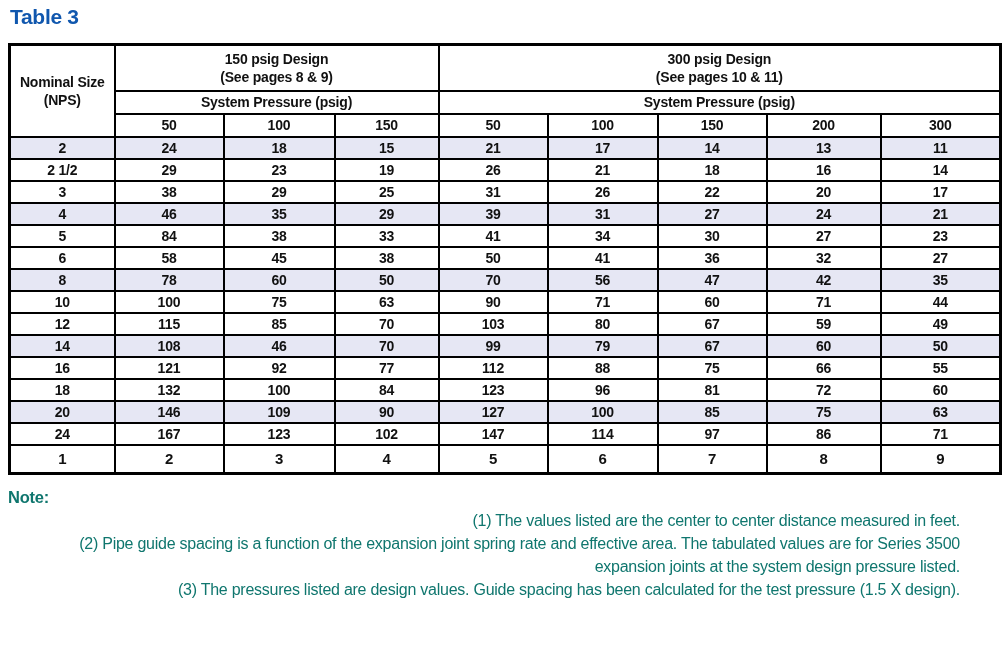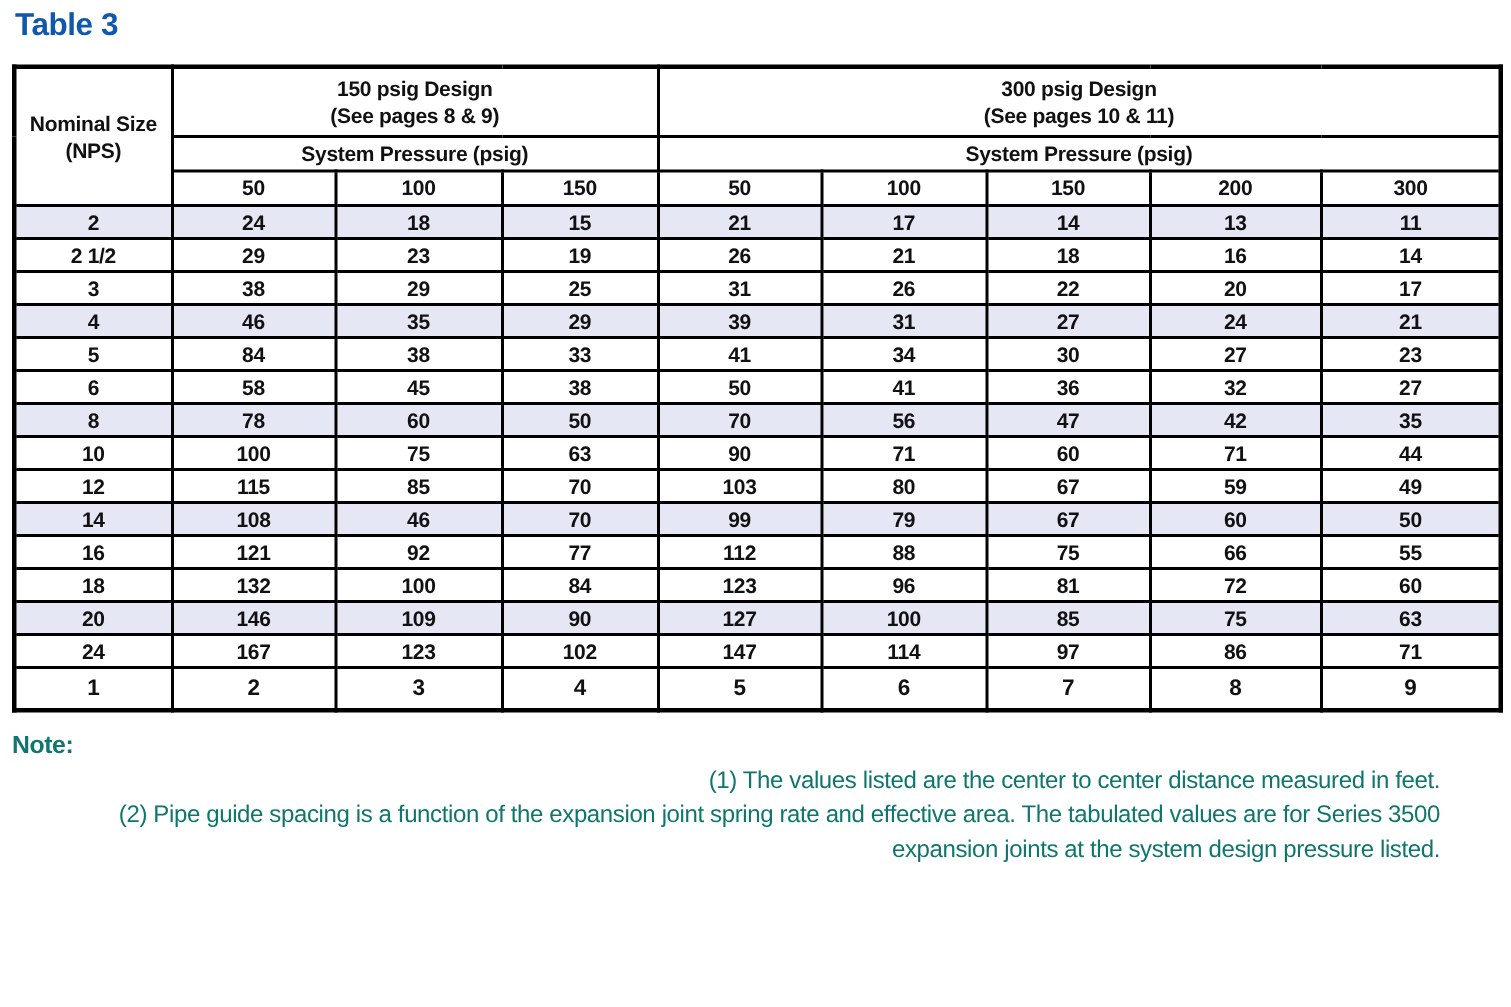--- a/index.html
+++ b/index.html
@@ -278,14 +278,15 @@
         <td>9</td>
       </tr>
   </tfoot>
 </table>
 
 <div class="notes">
   <div class="notes-heading">Note:</div>
   <div>
       <div class="note-item">(1) The values listed are the center to center distance measured in feet.</div>
       <div class="note-item">(2) Pipe guide spacing is a function of the expansion joint spring rate and effective area. The tabulated values are for Series 3500 expansion joints at the system design pressure listed.</div>
+      <div class="note-item">(3) The pressures listed are design values. Guide spacing has been calculated for the test pressure (1.5 X design).</div>
     </div>
 </div>
 
 </body></html>

